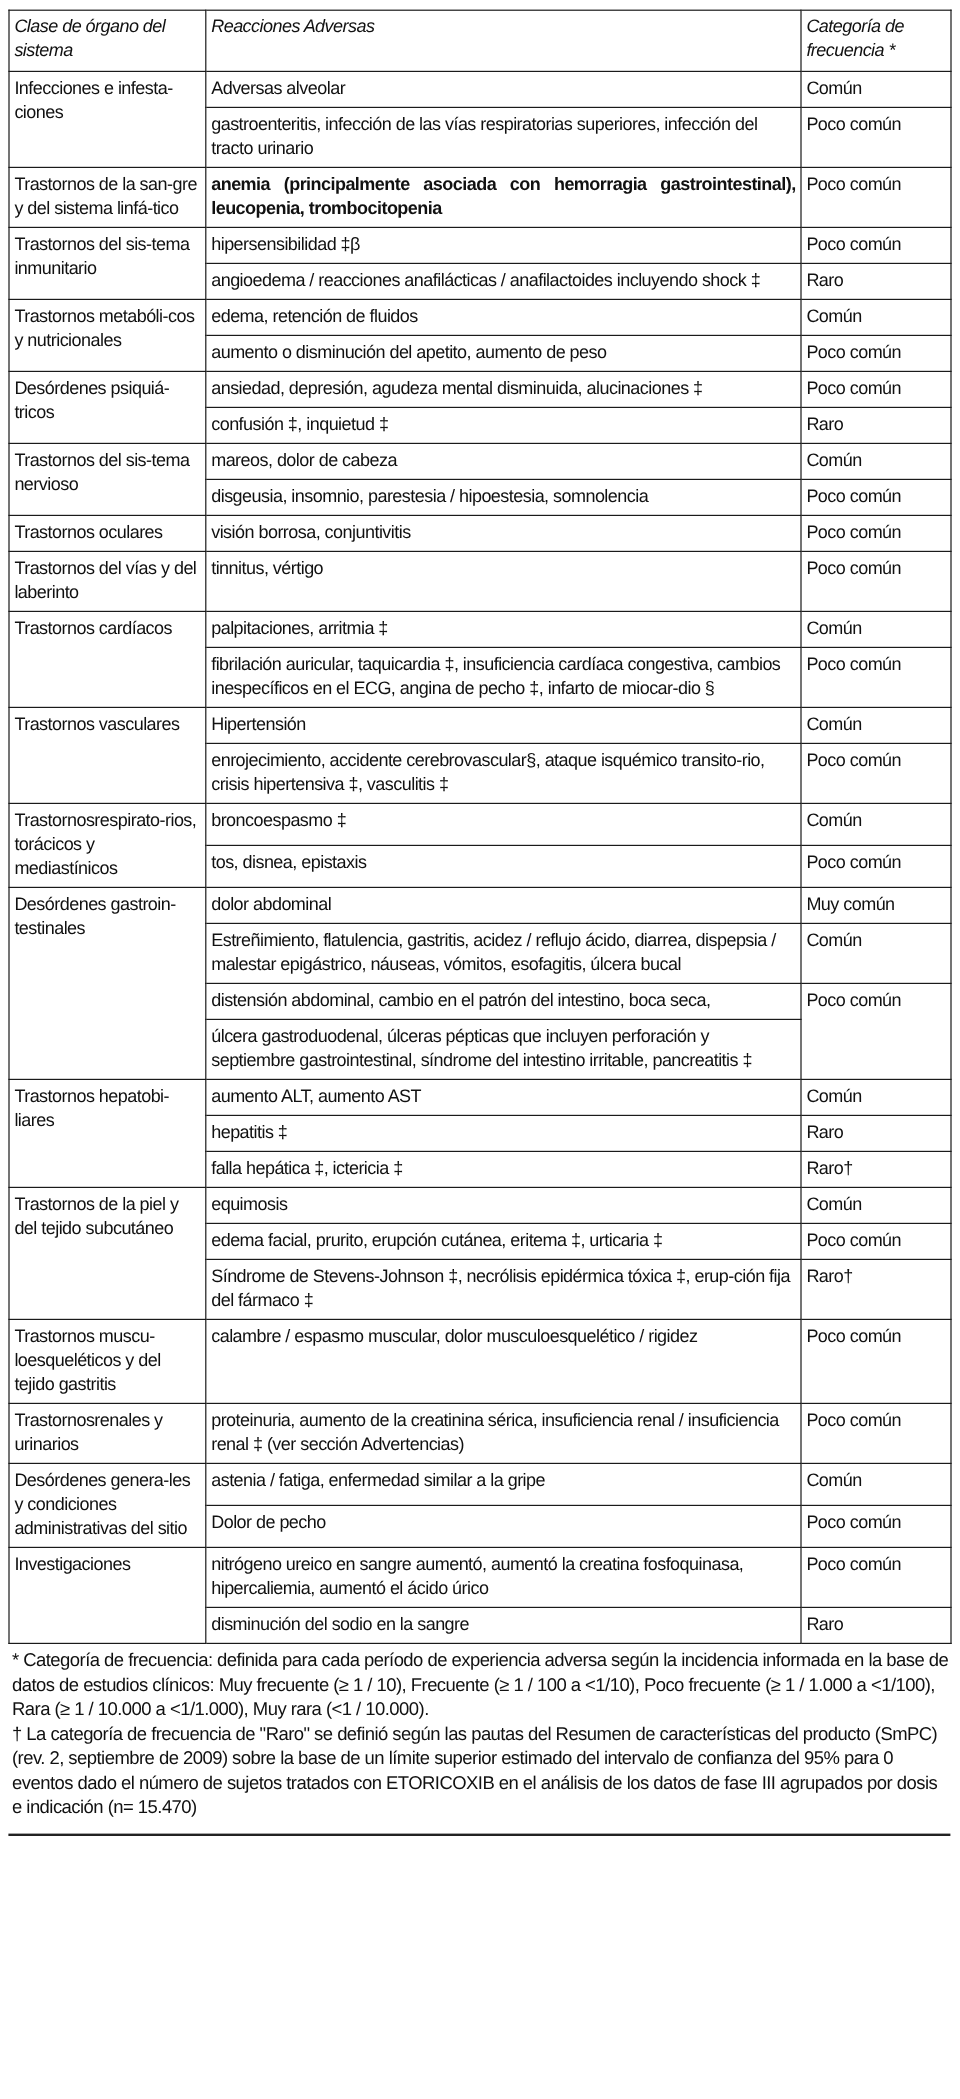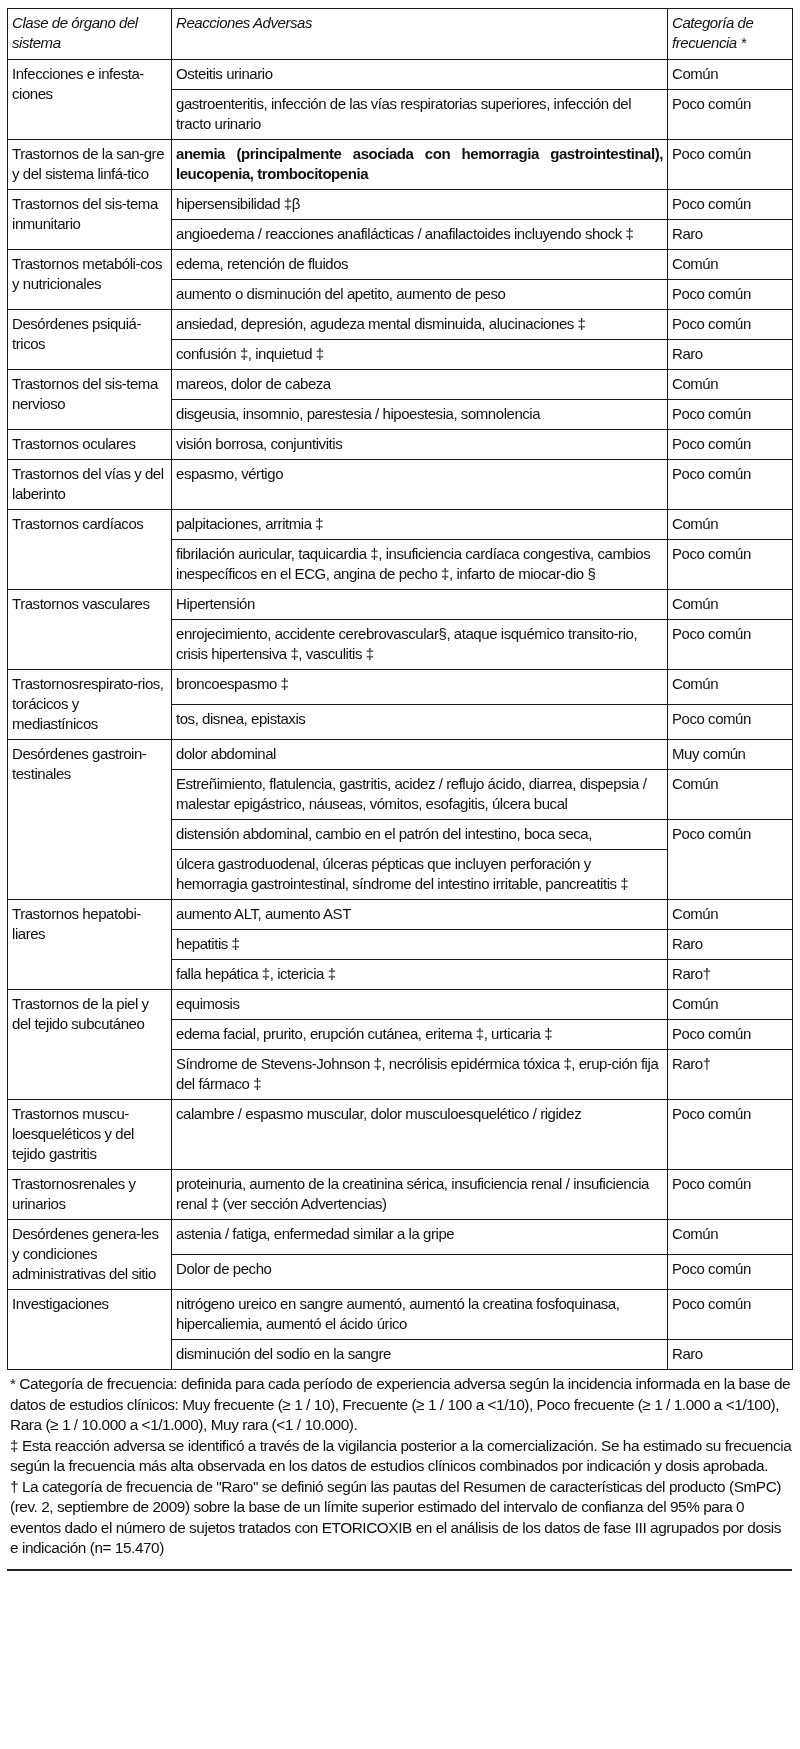--- a/index.html
+++ b/index.html
@@ -57,21 +57,21 @@
     <thead>
       <tr>
         <th>Clase de órgano del sistema</th>
         <th>Reacciones Adversas</th>
         <th>Categoría de frecuencia *</th>
       </tr>
     </thead>
     <tbody id="ar-body">
         <tr>
           <td rowspan="2">Infecciones e infesta-ciones</td>
-          <td class="rx">Osteitis urinario</td>
+          <td class="rx">Adversas alveolar</td>
           <td>Común</td>
         </tr>
         <tr>
           <td class="rx">gastroenteritis, infección de las vías respiratorias superiores, infección del tracto urinario</td>
           <td>Poco común</td>
         </tr>
         <tr>
           <td rowspan="1">Trastornos de la san-gre y del sistema linfá-tico</td>
           <td class="rx just">anemia (principalmente asociada con hemorragia gastrointestinal), leucopenia, trombocitopenia</td>
           <td>Poco común</td>
@@ -112,21 +112,21 @@
           <td class="rx">disgeusia, insomnio, parestesia / hipoestesia, somnolencia</td>
           <td>Poco común</td>
         </tr>
         <tr>
           <td rowspan="1">Trastornos oculares</td>
           <td class="rx">visión borrosa, conjuntivitis</td>
           <td>Poco común</td>
         </tr>
         <tr>
           <td rowspan="1">Trastornos del vías y del laberinto</td>
-          <td class="rx">espasmo, vértigo</td>
+          <td class="rx">tinnitus, vértigo</td>
           <td>Poco común</td>
         </tr>
         <tr>
           <td rowspan="2">Trastornos cardíacos</td>
           <td class="rx">palpitaciones, arritmia ‡</td>
           <td>Común</td>
         </tr>
         <tr>
           <td class="rx">fibrilación auricular, taquicardia ‡, insuficiencia cardíaca congestiva, cambios inespecíficos en el ECG, angina de pecho ‡, infarto de miocar-dio §</td>
           <td>Poco común</td>
@@ -156,21 +156,21 @@
         </tr>
         <tr>
           <td class="rx">Estreñimiento, flatulencia, gastritis, acidez / reflujo ácido, diarrea, dispepsia / malestar epigástrico, náuseas, vómitos, esofagitis, úlcera bucal</td>
           <td>Común</td>
         </tr>
         <tr>
           <td class="rx">distensión abdominal, cambio en el patrón del intestino, boca seca,</td>
           <td rowspan="2">Poco común</td>
         </tr>
         <tr>
-          <td class="rx">úlcera gastroduodenal, úlceras pépticas que incluyen perforación y hemorragia gastrointestinal, síndrome del intestino irritable, pancreatitis ‡</td>
+          <td class="rx">úlcera gastroduodenal, úlceras pépticas que incluyen perforación y septiembre gastrointestinal, síndrome del intestino irritable, pancreatitis ‡</td>
         </tr>
         <tr>
           <td rowspan="3">Trastornos hepatobi-liares</td>
           <td class="rx">aumento ALT, aumento AST</td>
           <td>Común</td>
         </tr>
         <tr>
           <td class="rx">hepatitis ‡</td>
           <td>Raro</td>
         </tr>
@@ -217,17 +217,16 @@
         </tr>
         <tr>
           <td class="rx">disminución del sodio en la sangre</td>
           <td>Raro</td>
         </tr>
       </tbody>
   </table>
 
   <div class="foot">
     <p>* Categoría de frecuencia: definida para cada período de experiencia adversa según la incidencia informada en la base de datos de estudios clínicos: Muy frecuente (≥ 1 / 10), Frecuente (≥ 1 / 100 a &lt;1/10), Poco frecuente (≥ 1 / 1.000 a &lt;1/100), Rara (≥ 1 / 10.000 a &lt;1/1.000), Muy rara (&lt;1 / 10.000).</p>
-    <p>‡ Esta reacción adversa se identificó a través de la vigilancia posterior a la comercialización. Se ha estimado su frecuencia según la frecuencia más alta observada en los datos de estudios clínicos combinados por indicación y dosis aprobada.</p>
     <p>† La categoría de frecuencia de "Raro" se definió según las pautas del Resumen de características del producto (SmPC) (rev. 2, septiembre de 2009) sobre la base de un límite superior estimado del intervalo de confianza del 95% para 0 eventos dado el número de sujetos tratados con ETORICOXIB en el análisis de los datos de fase III agrupados por dosis e indicación (n= 15.470)</p>
   </div>
   <div class="rule"></div>
 </div>
 
 </body></html>

